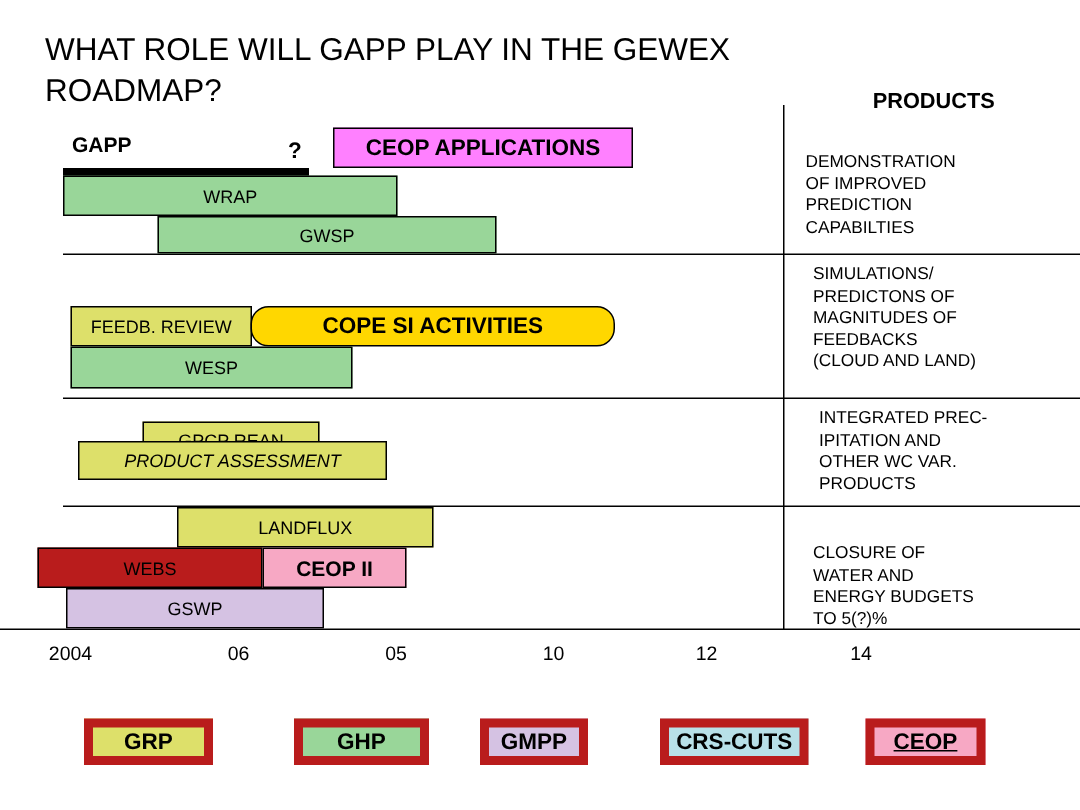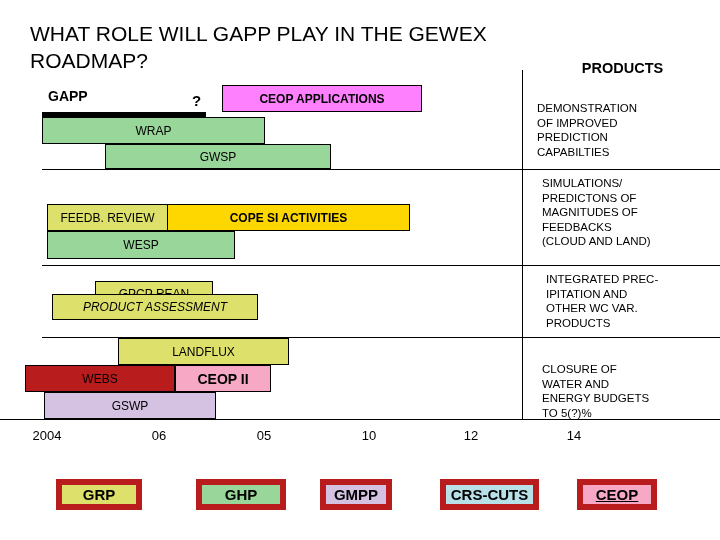--- a/index.html
+++ b/index.html
@@ -63,21 +63,21 @@
     font-size: 12px;
     color: #000000;
     white-space: nowrap;
     overflow: hidden;
   }
   .bar.bold {
     font-weight: bold;
     font-size: 14px;
   }
   .bar.big {
-    font-size: 12px;
+    font-size: 15px;
     font-weight: bold;
   }
 
   
   #gapp-label {
     left: 48px;
     top: 88px;
     font-size: 14px;
     font-weight: bold;
     color: #000000;
@@ -160,21 +160,21 @@
       </div>
       <div class="abs bar" style="left: 42px; top: 117px; width: 223px; height: 27px; background: rgb(153, 214, 153);">
         <span>WRAP</span>
       </div>
       <div class="abs bar" style="left: 105px; top: 144px; width: 226px; height: 25px; background: rgb(153, 214, 153);">
         <span>GWSP</span>
       </div>
       <div class="abs bar" style="left: 47px; top: 204px; width: 121px; height: 27px; background: rgb(221, 224, 106);">
         <span>FEEDB. REVIEW</span>
       </div>
-      <div class="abs bar big" style="left: 167px; top: 204px; width: 243px; height: 27px; background: rgb(255, 215, 0);">
+      <div class="abs bar big" style="left: 167px; top: 204px; width: 243px; height: 27px; background: rgb(255, 215, 0); border-radius: 12px;">
         <span>COPE SI ACTIVITIES</span>
       </div>
       <div class="abs bar" style="left: 47px; top: 231px; width: 188px; height: 28px; background: rgb(153, 214, 153);">
         <span>WESP</span>
       </div>
       <div class="abs bar" style="left: 95px; top: 281px; width: 118px; height: 25px; background: rgb(221, 224, 106);">
         <span>GPCP REAN</span>
       </div>
       <div class="abs bar" style="left: 52px; top: 294px; width: 206px; height: 26px; background: rgb(221, 224, 106); font-style: italic;">
         <span>PRODUCT ASSESSMENT</span>

